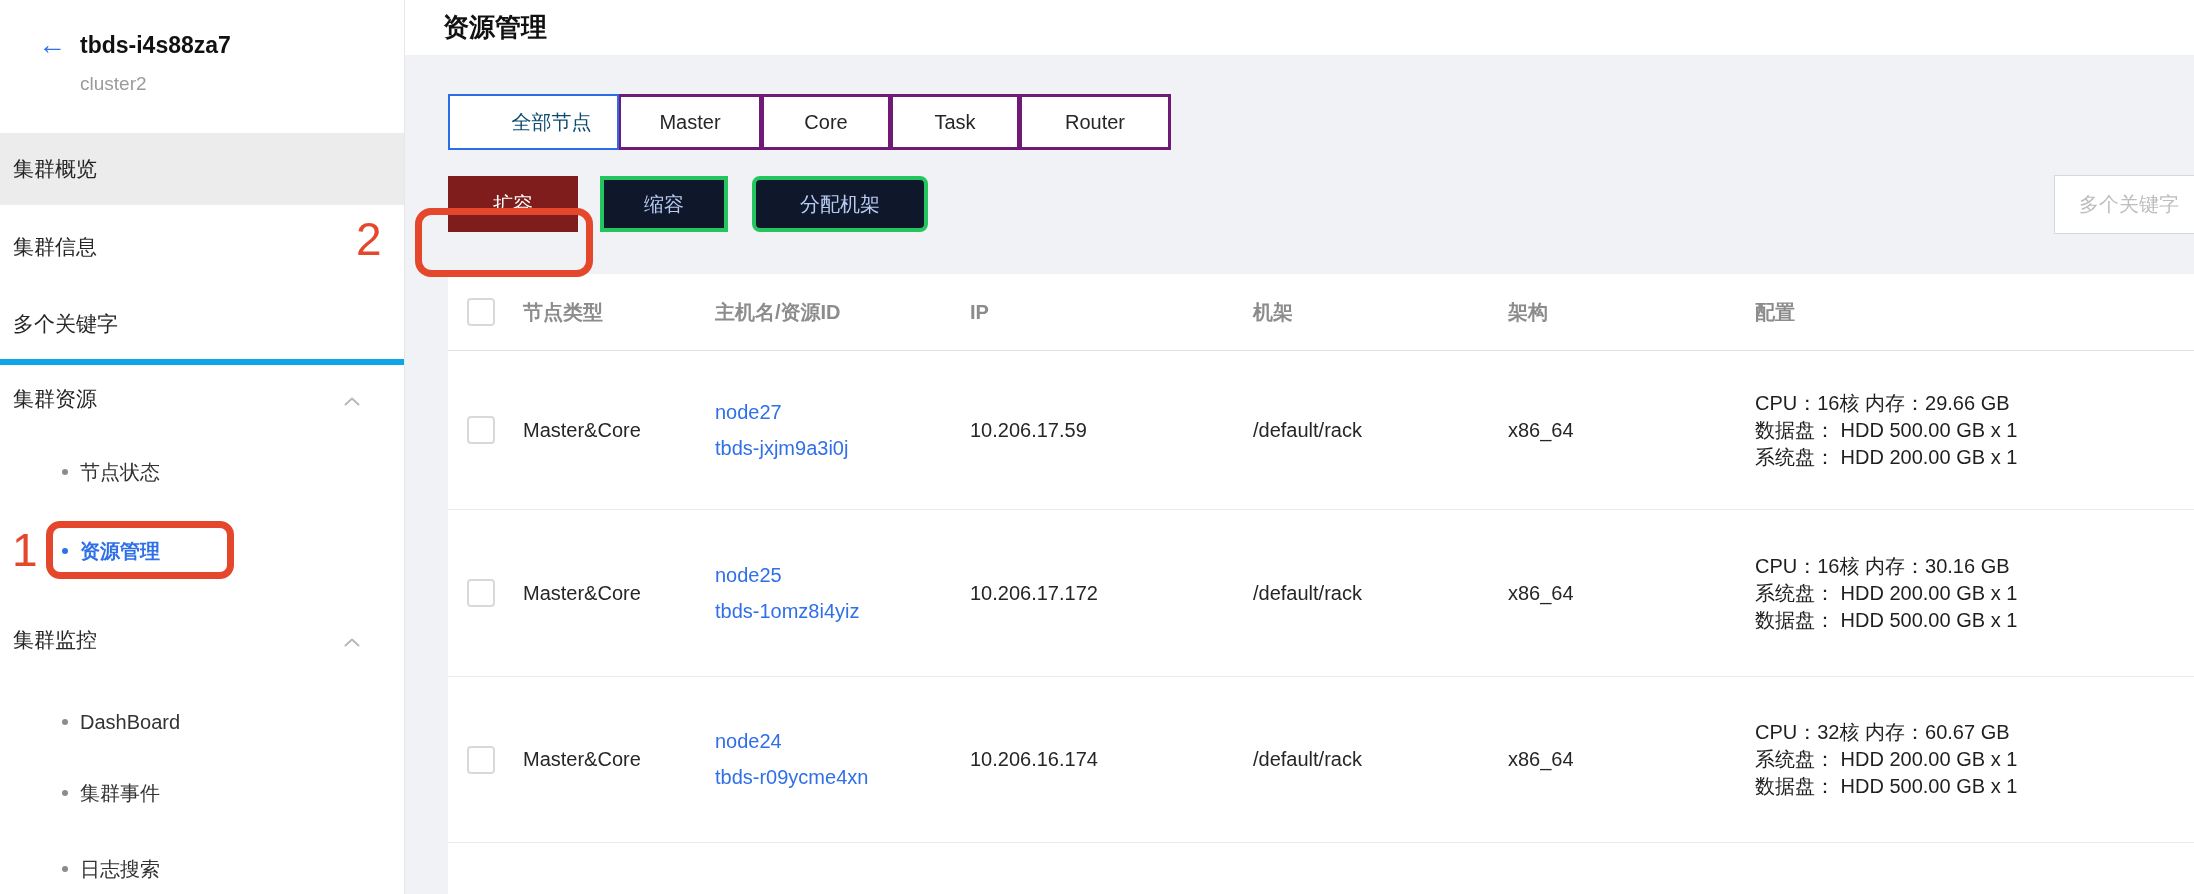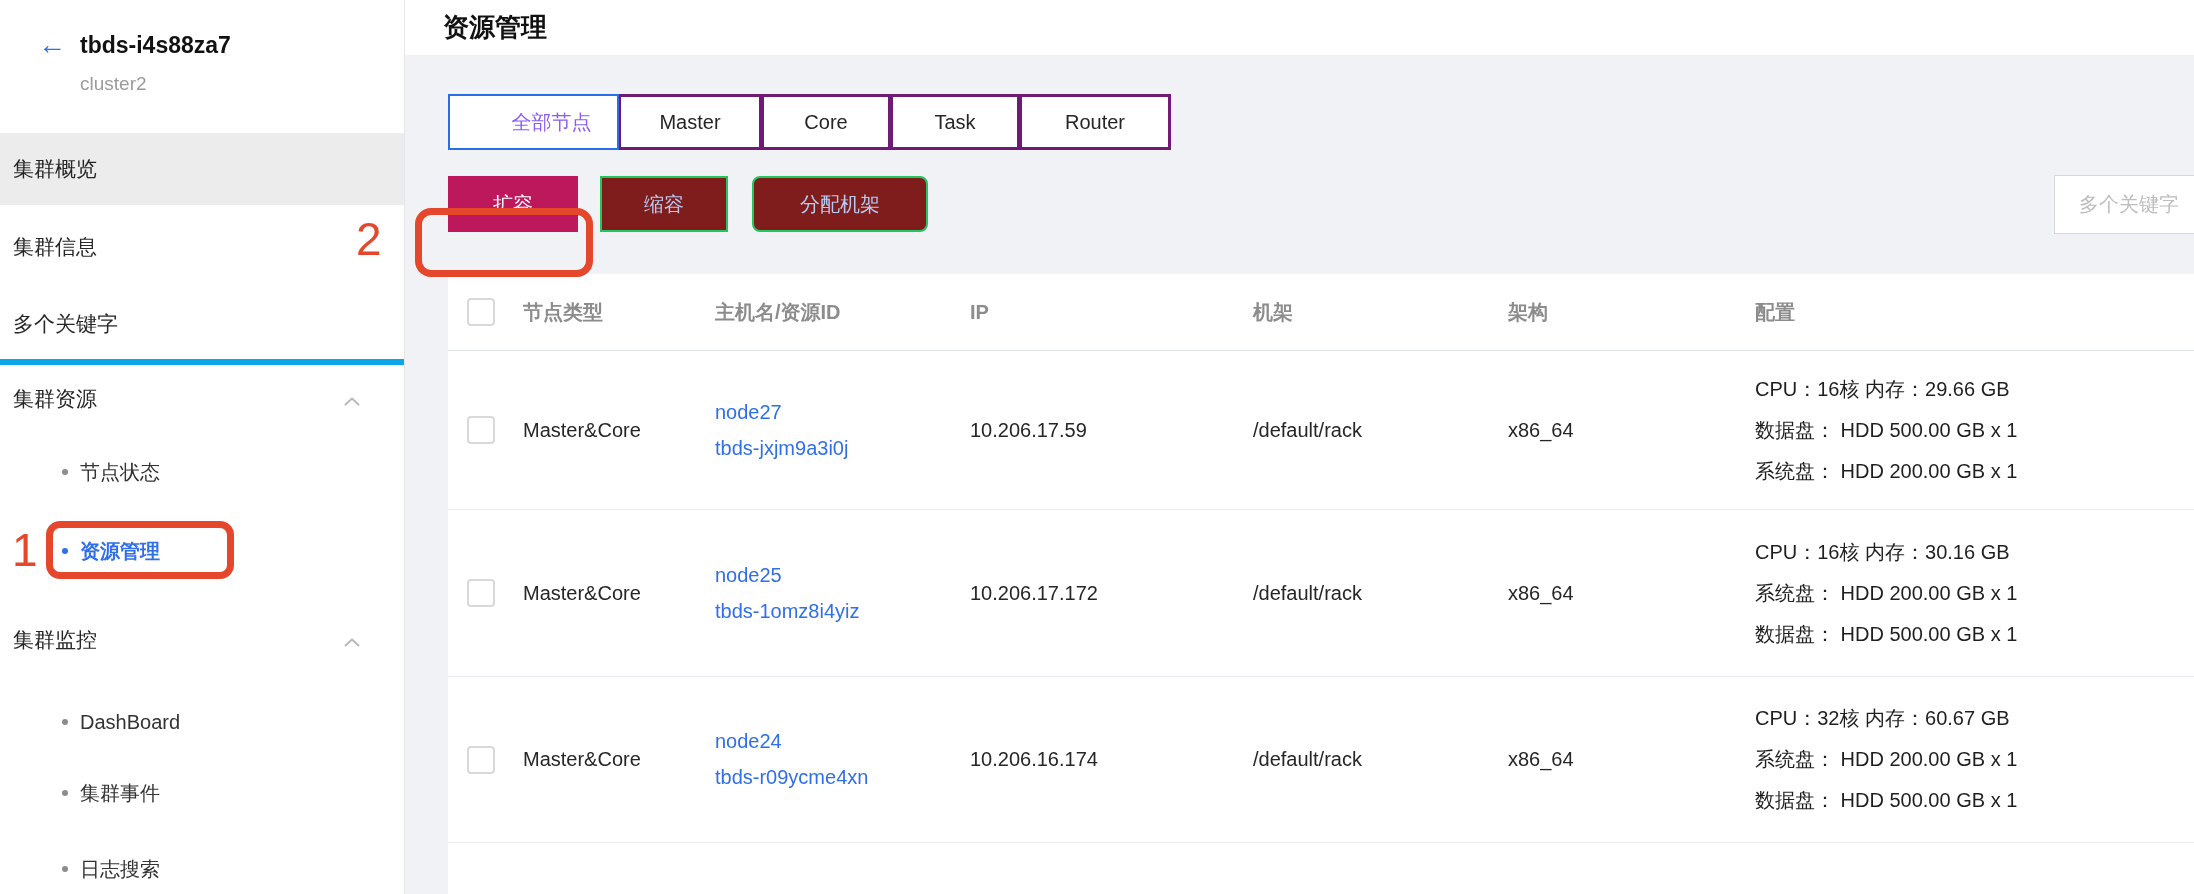--- a/index.html
+++ b/index.html
@@ -31,47 +31,47 @@
   .main { flex:1 1 auto; display:flex; flex-direction:column; height:100%; }
   .main-header { height:97px; background:#fff; display:flex; align-items:center; padding-left:38px; }
   .page-title { font-size:26px; font-weight:bold; color:#111; }
   .content { flex:1 1 auto; background:#f1f2f6; padding:39px 0 0 43px; position:relative; }
 
   
   .tabs { display:flex; }
   .tab { height:56px; background:#fff; border:3px solid #701a75; display:flex; align-items:center;
     justify-content:center; font-size:20px; color:#262626; margin-left:-1px; cursor:pointer; }
   .tab:first-child { margin-left:0; }
-  .tab.active { border:2px solid #2b6de9; color:#8b5cf6; z-index:1;padding-left:36px; }
+  .tab.active { border:2px solid #2b6de9; color:#0c4a6e; z-index:1;padding-left:36px; }
   .tw1{width:171px;} .tw2{width:144px;} .tw3{width:130px;} .tw4{width:130px;} .tw5{width:152px;}
 
   
   .toolbar { display:flex; margin-top:26px; align-items:center; }
   .btn { height:56px; display:flex; align-items:center; justify-content:center; font-size:20px; cursor:pointer; }
-  .btn-primary { width:130px; background:#be185d; color:#fff; border:none; }
-  .btn-plain { background:#7f1d1d; border:2px solid #22c55e; color:#b7cbf3; }
+  .btn-primary { width:130px; background:#7f1d1d; color:#fff; border:none; }
+  .btn-plain { background:#0f172a; border:4px solid #22c55e; color:#b7cbf3; }
   .btn-shrink { width:128px; margin-left:22px; }
   .btn-rack { width:176px; margin-left:24px;border-radius:8px; }
   .search-box { position:absolute; left:1649px; top:120px; width:300px; height:59px; background:#fff;
     border:1px solid #d5d8dd; font-size:20px; color:#262626; padding:0 24px; outline:none; }
   .search-box::placeholder { color:#bdbdbd; }
 
   
   .card { margin-top:42px; background:#fff; width:1746px; height:620px; }
   .trow { display:grid; grid-template-columns:75px 192px 255px 283px 255px 247px 1fr; align-items:center; }
   .thead { height:77px; border-bottom:1px solid #dfe3e9; }
   .thead .col { font-size:20px; font-weight:600; color:#8c8c8c; }
   .tr1 { height:159px; } .tr2 { height:167px; } .tr3 { height:166px; }
   .trow.body-row { border-bottom:1px solid #e9ebef; }
   .cell { font-size:20px; color:#262626; }
   .checkbox { width:28px; height:28px; border:2px solid #d9d9d9; border-radius:4px; background:#fff;
     margin-left:19px; cursor:pointer; }
   .host-cell { display:flex; flex-direction:column; gap:13px; }
   .link { color:#2f6fe8; font-size:20px; text-decoration:none; cursor:pointer; }
-  .config-cell { display:flex; flex-direction:column; gap:14px; font-size:20px; color:#1f1f1f; }
+  .config-cell { display:flex; flex-direction:column; gap:0; font-size:20px; color:#1f1f1f; }
 
   
   .ann-box { position:absolute; border:7px solid #e5472d; border-radius:16px; z-index:20; pointer-events:none; }
   .ann-box1 { left:46px; top:521px; width:188px; height:58px; border-radius:14px; }
   .ann-box2 { left:415px; top:208px; width:178px; height:69px; }
   .ann-num { position:absolute; color:#e5472d; font-size:46px; line-height:46px; z-index:20; }
   .ann-num1 { left:12px; top:527px; }
   .ann-num2 { left:356px; top:216px; }
 </style>
 </head>

